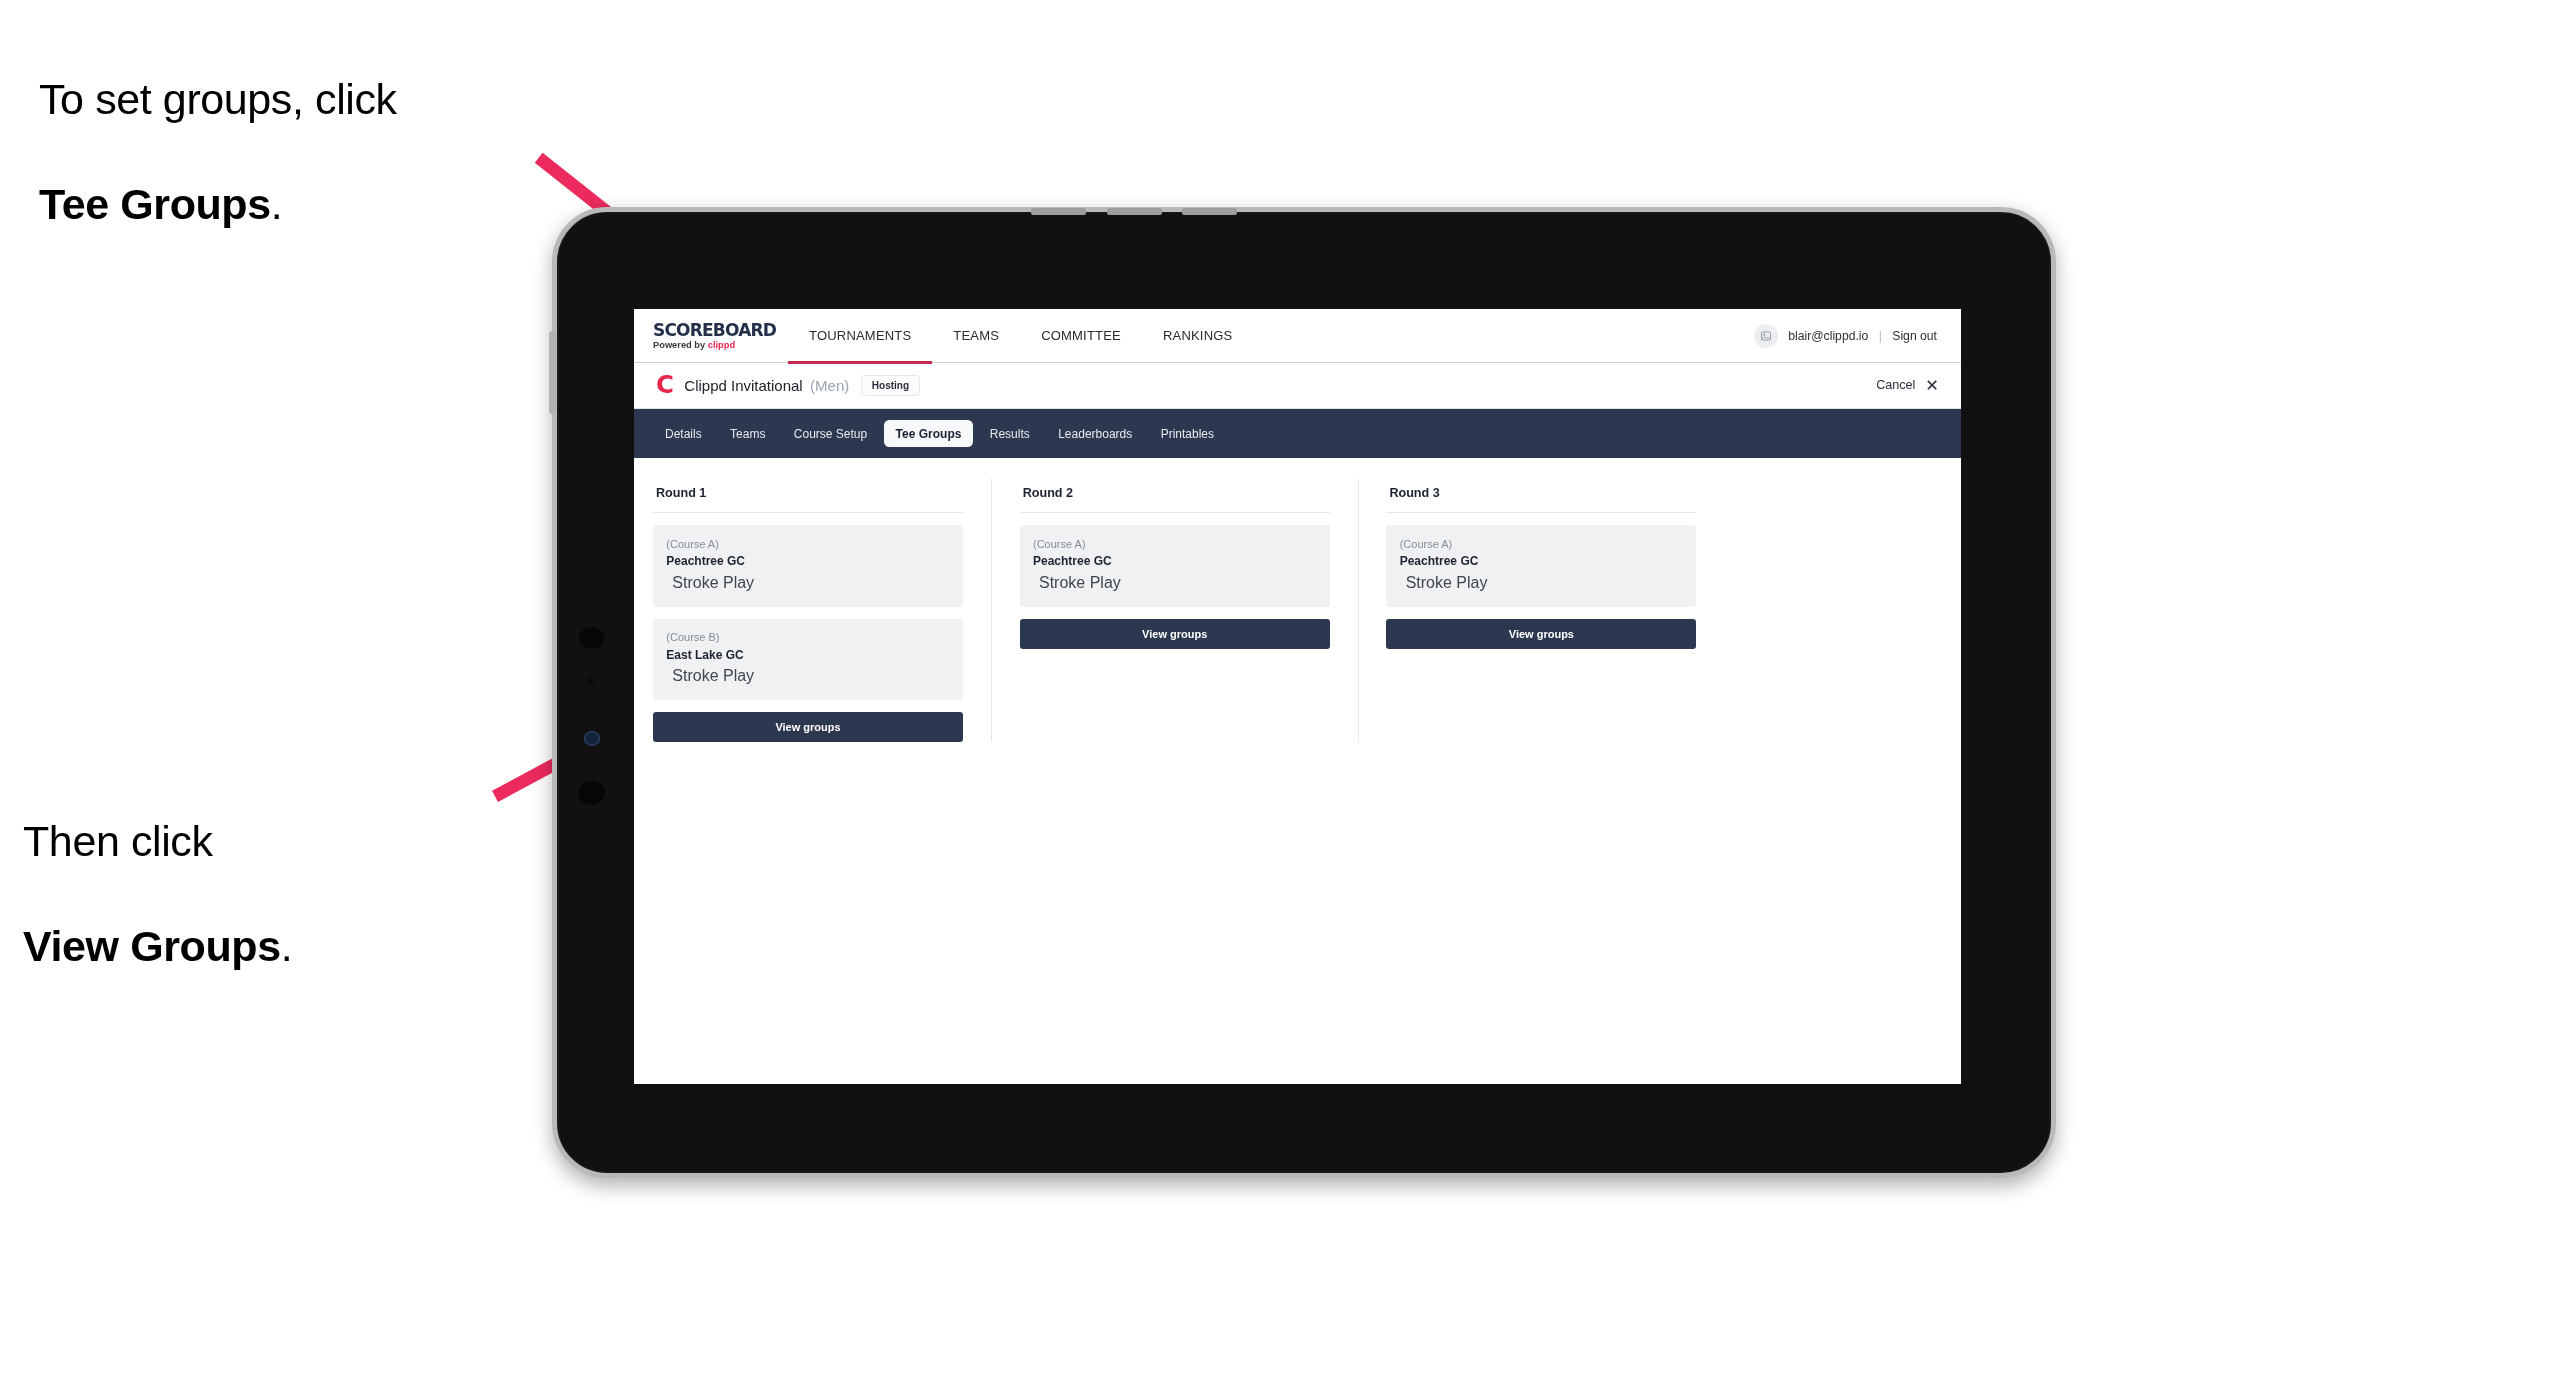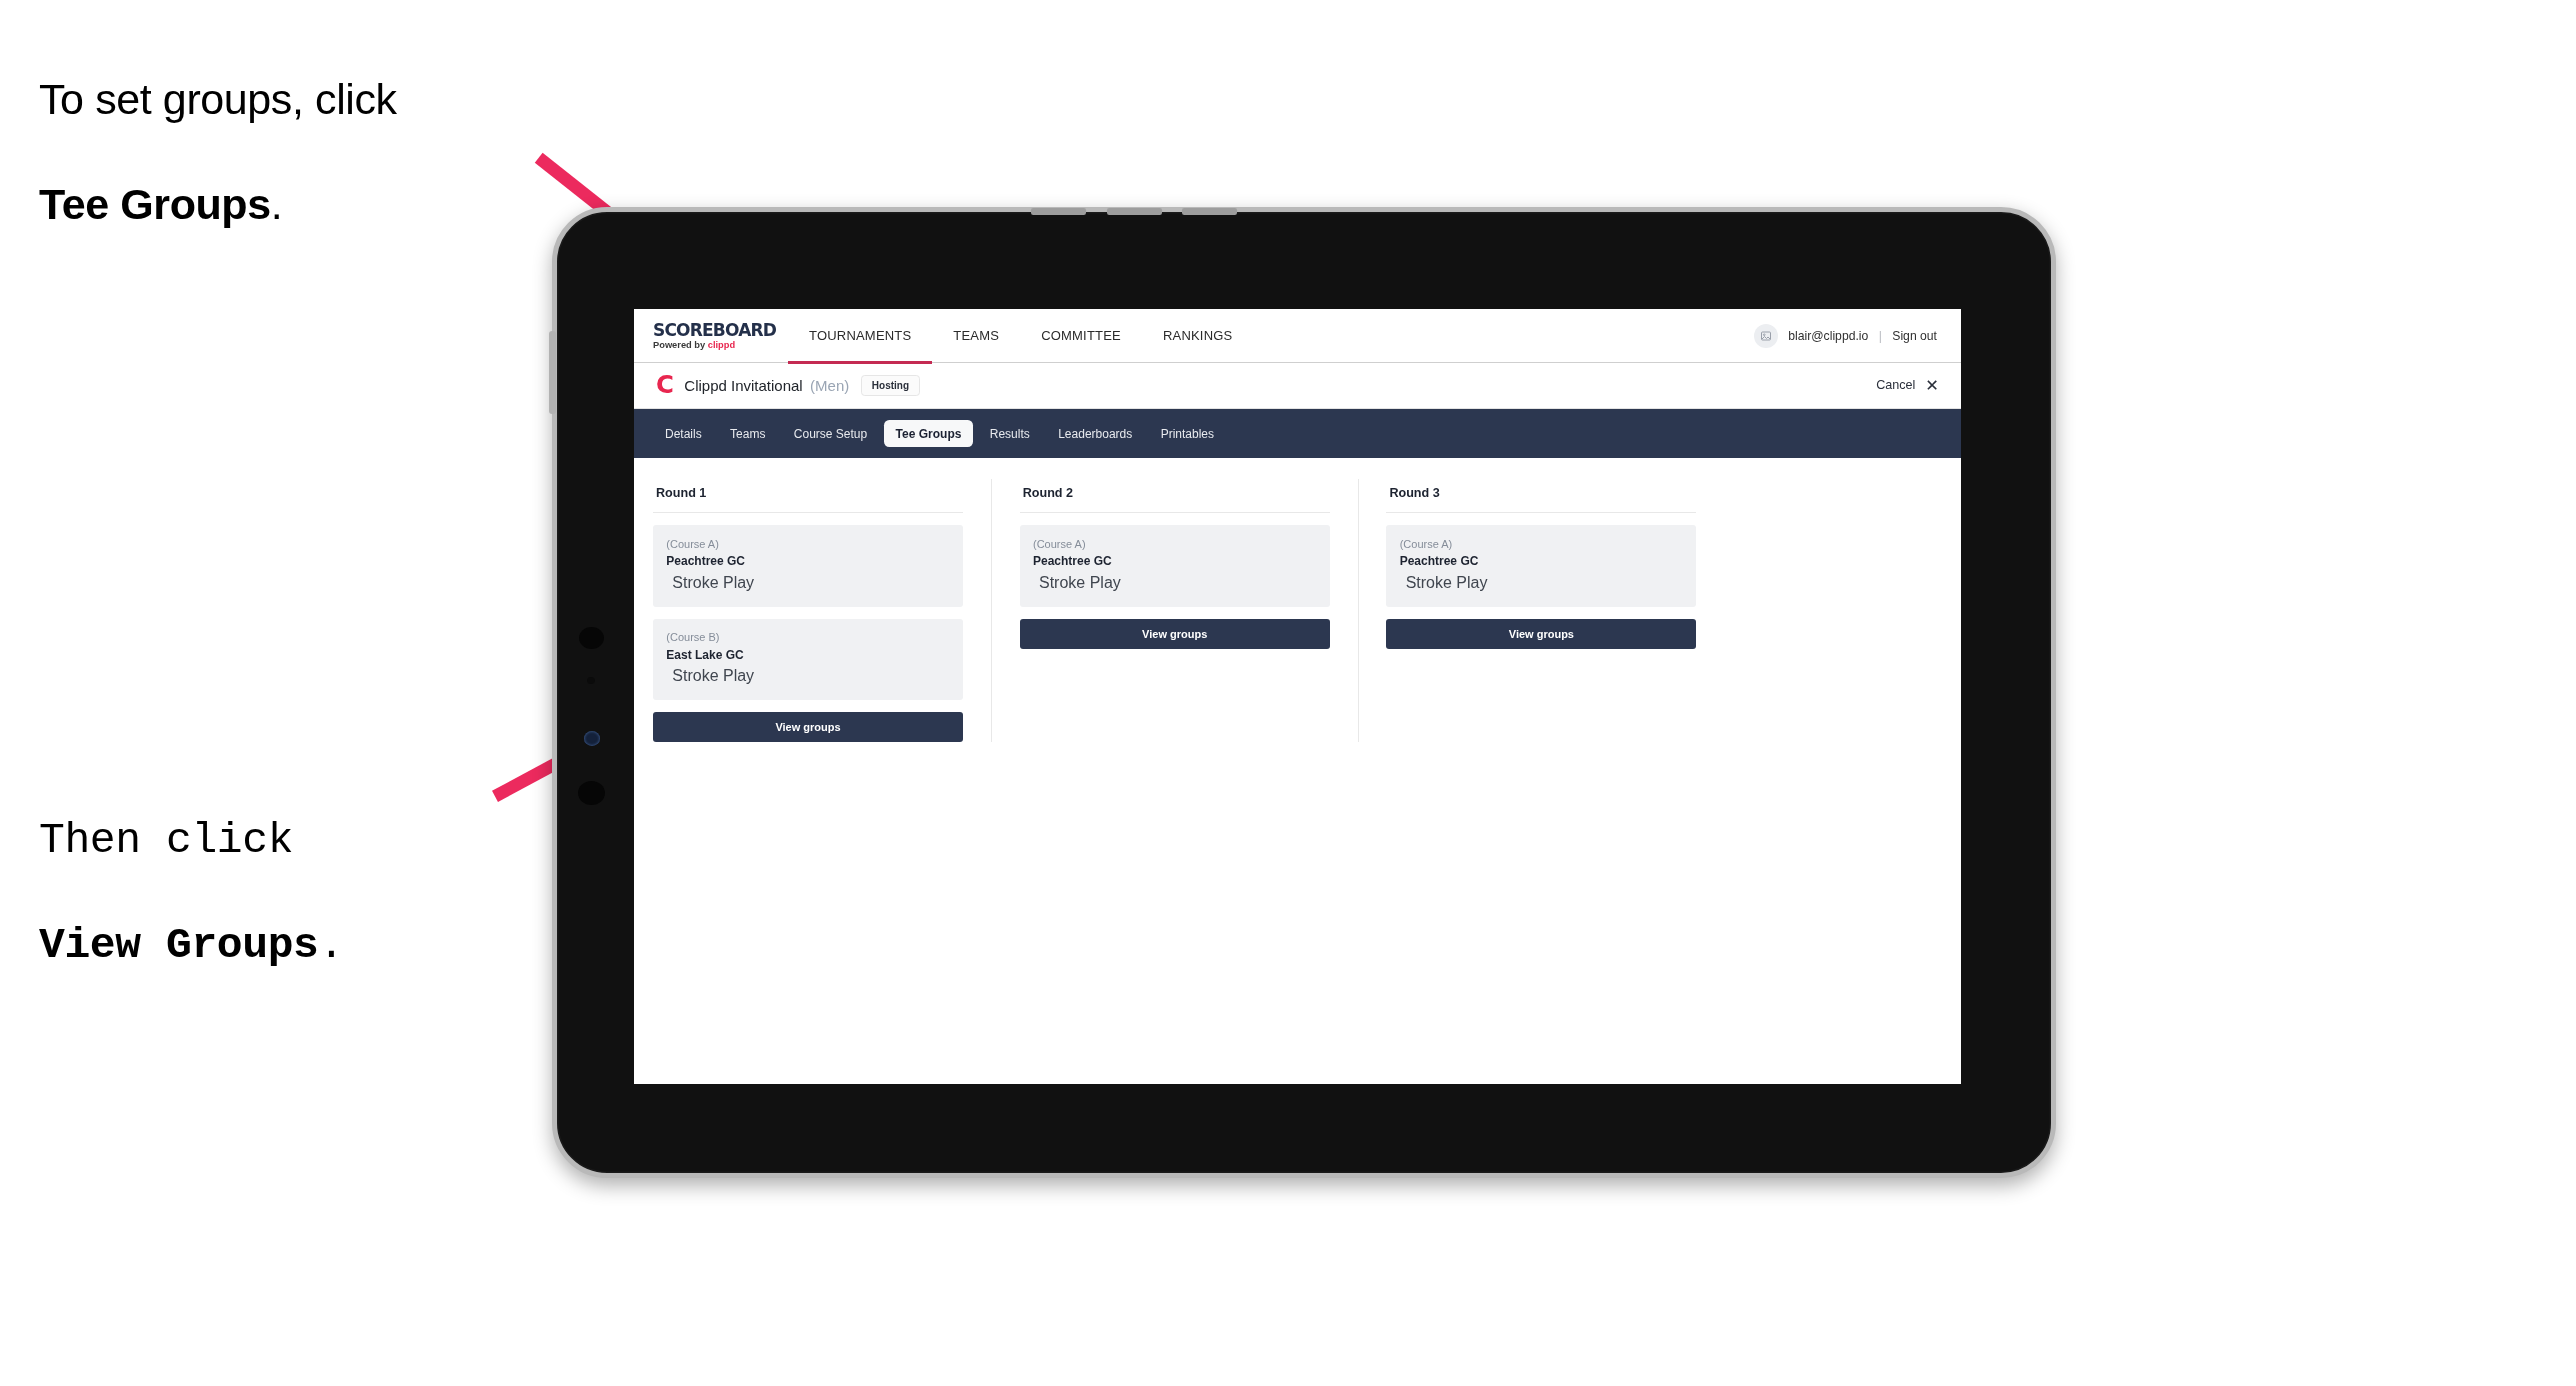--- a/index.html
+++ b/index.html
@@ -17,21 +17,21 @@
     position: absolute;
     font-family: "Liberation Sans", sans-serif;
     color: #000000;
     font-size: 43px;
     line-height: 1.22;
     letter-spacing: -0.4px;
     white-space: pre-line;
   }
   .caption .bold { font-weight: 700; }
   #caption-top { left: 39px; top: 21px; }
-  #caption-bottom { left: 39px; top: 763px; font-family: Liberation Mono, monospace; }
+  #caption-bottom { left: 23px; top: 763px; }
 
   
   .arrow-svg { position: absolute; left: 0; top: 0; width: 2576px; height: 1386px; pointer-events: none; }
 
   
   #tablet {
     position: absolute;
     left: 552px;
     top: 207px;
     width: 1504px;

